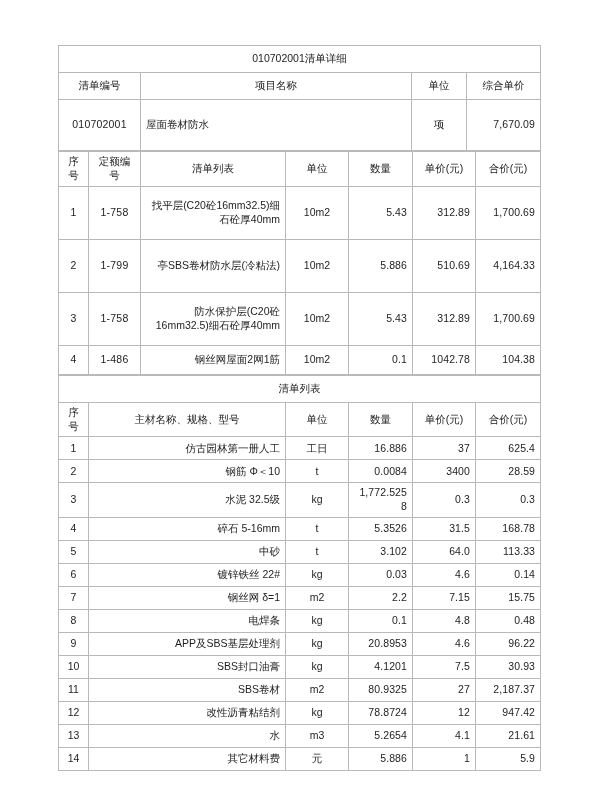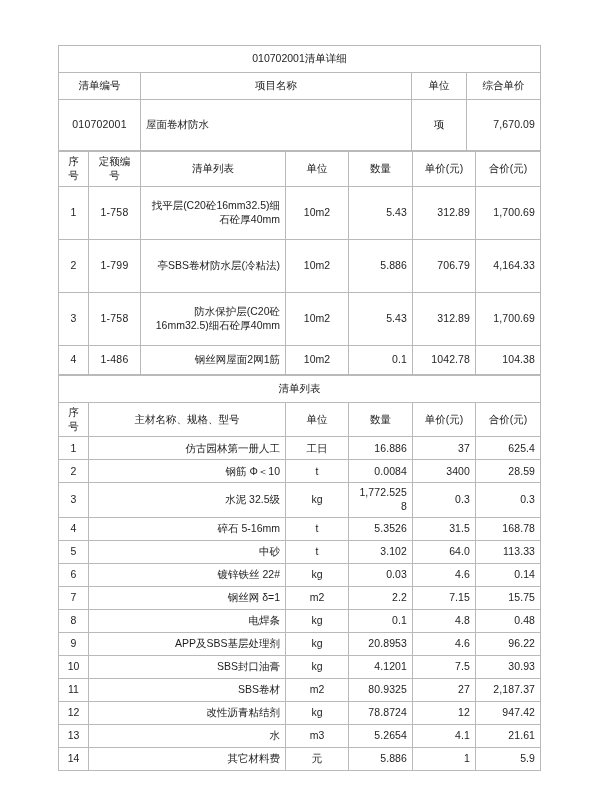--- a/index.html
+++ b/index.html
@@ -141,21 +141,21 @@
           <td class="num">312.89</td>
           <td class="num">1,700.69</td>
         </tr>
 
         <tr class="qrow">
           <td class="c">2</td>
           <td class="code">1-799</td>
           <td class="namecell">亭SBS卷材防水层(冷粘法)</td>
           <td class="c">10m2</td>
           <td class="num">5.886</td>
-          <td class="num">706.79</td>
+          <td class="num">510.69</td>
           <td class="num">4,164.33</td>
         </tr>
 
         <tr class="qrow">
           <td class="c">3</td>
           <td class="code">1-758</td>
           <td class="namecell">防水保护层(C20砼16mm32.5)细石砼厚40mm</td>
           <td class="c">10m2</td>
           <td class="num">5.43</td>
           <td class="num">312.89</td>

